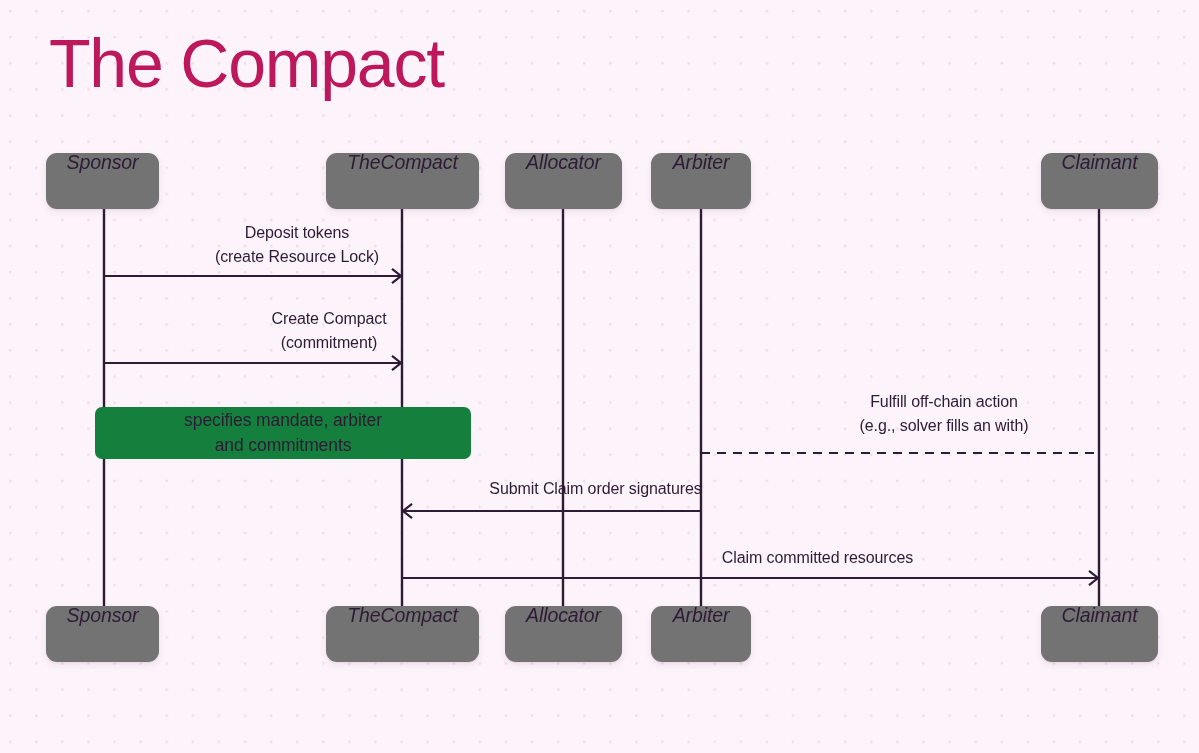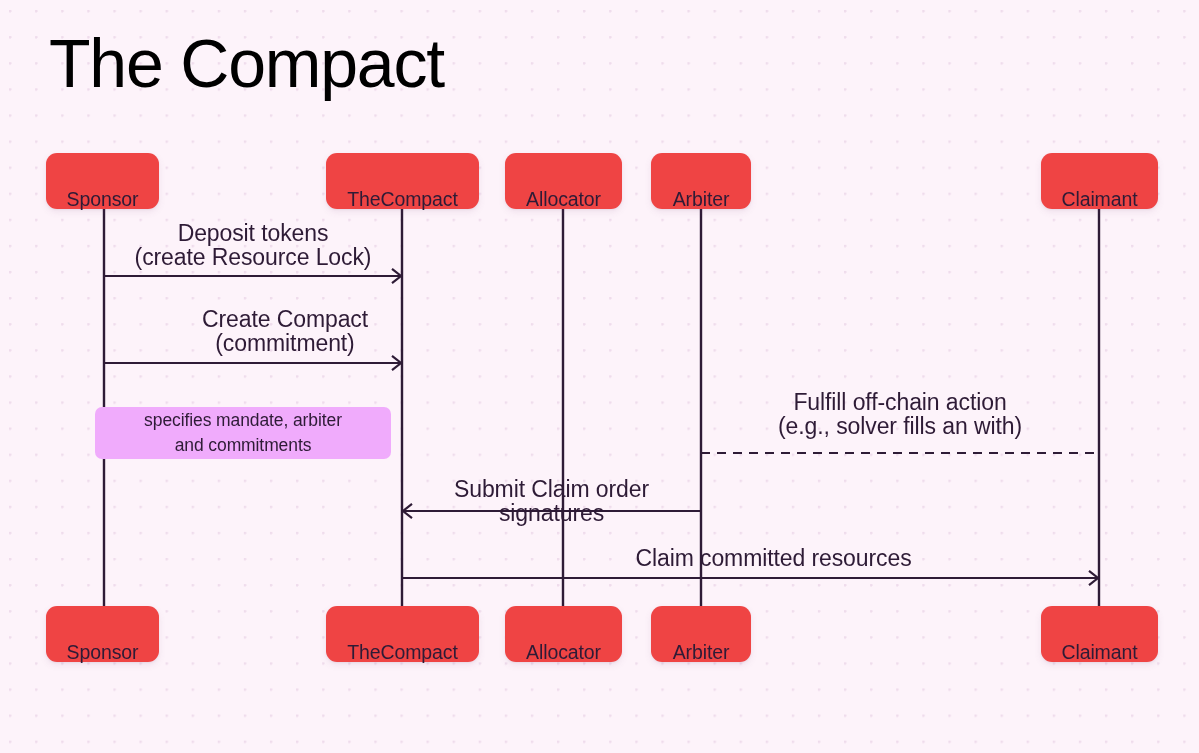--- a/index.html
+++ b/index.html
@@ -28,46 +28,47 @@
 
   
   .title {
     position: absolute;
     left: 49px;
     top: 29px;
     font-size: 68px;
     line-height: 1;
     letter-spacing: -1.2px;
     font-weight: 400;
-    color: #000000;
+    color: #be185d;
     white-space: nowrap;
   }
 
   
   #diagram-svg {
     position: absolute;
     left: 0;
     top: 0;
     width: 1199px;
     height: 753px;
     pointer-events: none;
   }
 
   
   .participant {
     position: absolute;
     height: 56px;
     border-radius: 11px;
-    background: #ef4444;
+    background: #737373;
     box-shadow: 0 3px 7px rgba(120, 70, 120, 0.10),
                 0 1px 2px rgba(120, 70, 120, 0.07);
     display: flex;
-    align-items: flex-end;
+    align-items: flex-start;
     justify-content: center;
     box-sizing: border-box;
+    font-style: italic;
   }
   .participant .plabel {
     font-size: 19.5px;
     line-height: 1;
     color: #2e1b36;
     white-space: nowrap;
     letter-spacing: -0.1px;
   }
 
   
@@ -85,26 +86,27 @@
     font-size: 17.5px;
     line-height: 25px;
     color: #2e1b36;
     letter-spacing: -0.1px;
   }
 
   
   .msg-label {
     position: absolute;
     text-align: center;
-    font-size: 23px;
+    font-size: 16px;
     line-height: 24px;
     color: #2e1b36;
     letter-spacing: -0.1px;
     white-space: pre-line;
     pointer-events: none;
+    margin-left: 44px;
   }
 </style>
 </head>
 <body>
 
 <div id="stage">
 
   <div class="title">The Compact</div>
 
   <svg id="diagram-svg" viewBox="0 0 1199 753" xmlns="http://www.w3.org/2000/svg">
@@ -150,21 +152,21 @@
       </div>
       <div class="participant" style="left: 651px; top: 153px; width: 100px; height: 56px;">
         <span class="plabel">Arbiter</span>
       </div>
       <div class="participant" style="left: 1041px; top: 153px; width: 117px; height: 56px;">
         <span class="plabel">Claimant</span>
       </div>
     </div>
 
   <div id="notes-layer">
-      <div class="note" style="left: 95px; top: 407px; width: 296px; height: 52px; background: #f0abfc;">
+      <div class="note" style="left: 95px; top: 407px; width: 376px; height: 52px; background: #15803d;">
         <div class="ntext" style="white-space: pre-line;">specifies mandate, arbiter
 and commitments</div>
       </div>
     </div>
 
   <div id="labels-layer">
       <div class="msg-label" style="left: 104px; top: 221px; width: 298px;">Deposit tokens
 (create Resource Lock)</div>
       <div class="msg-label" style="left: 104px; top: 307px; width: 298px; padding-left: 32px;">Create Compact
 (commitment)</div>

